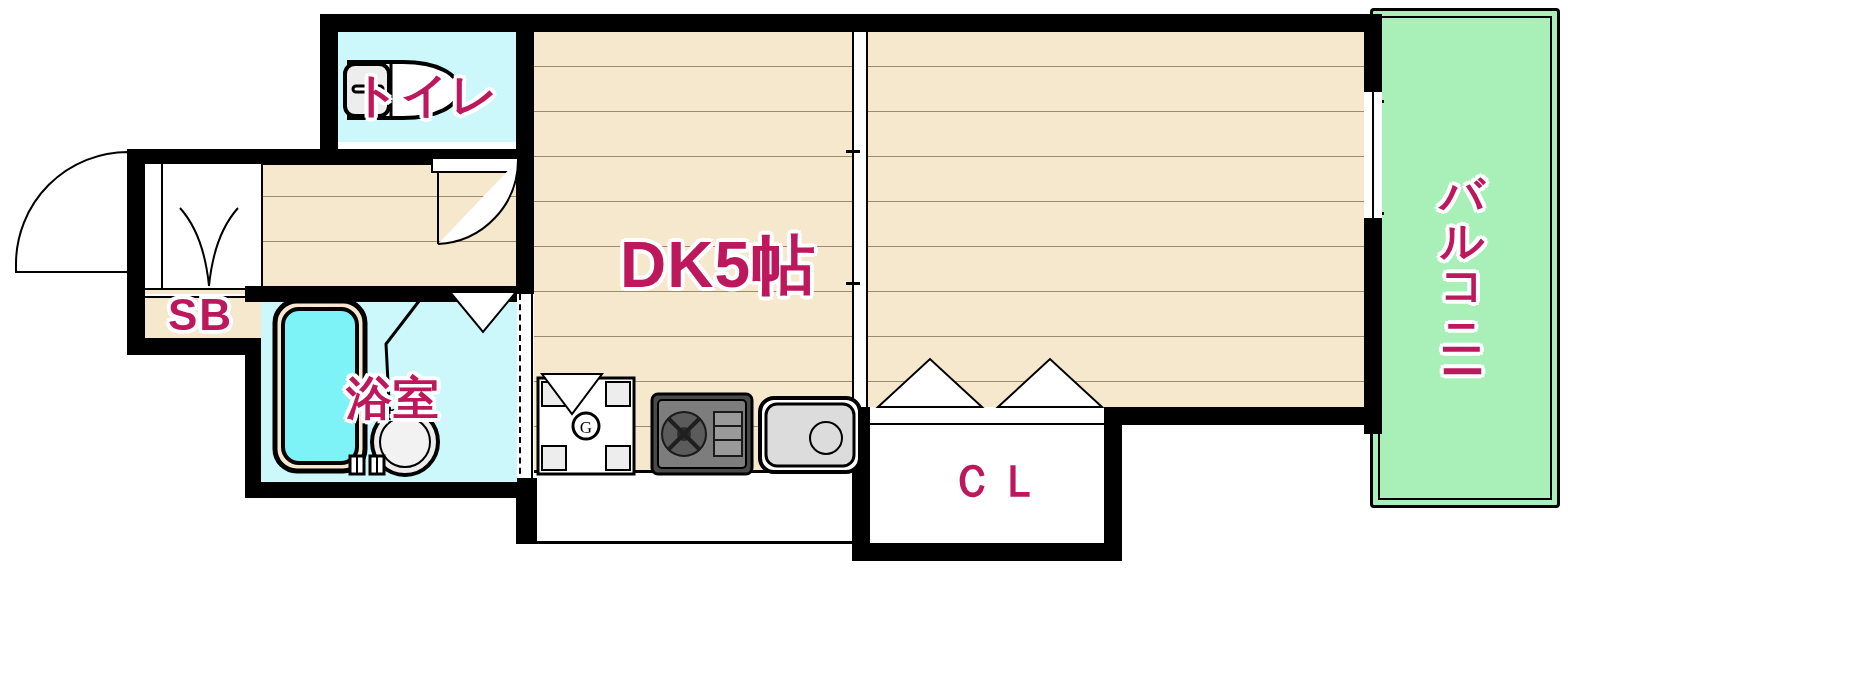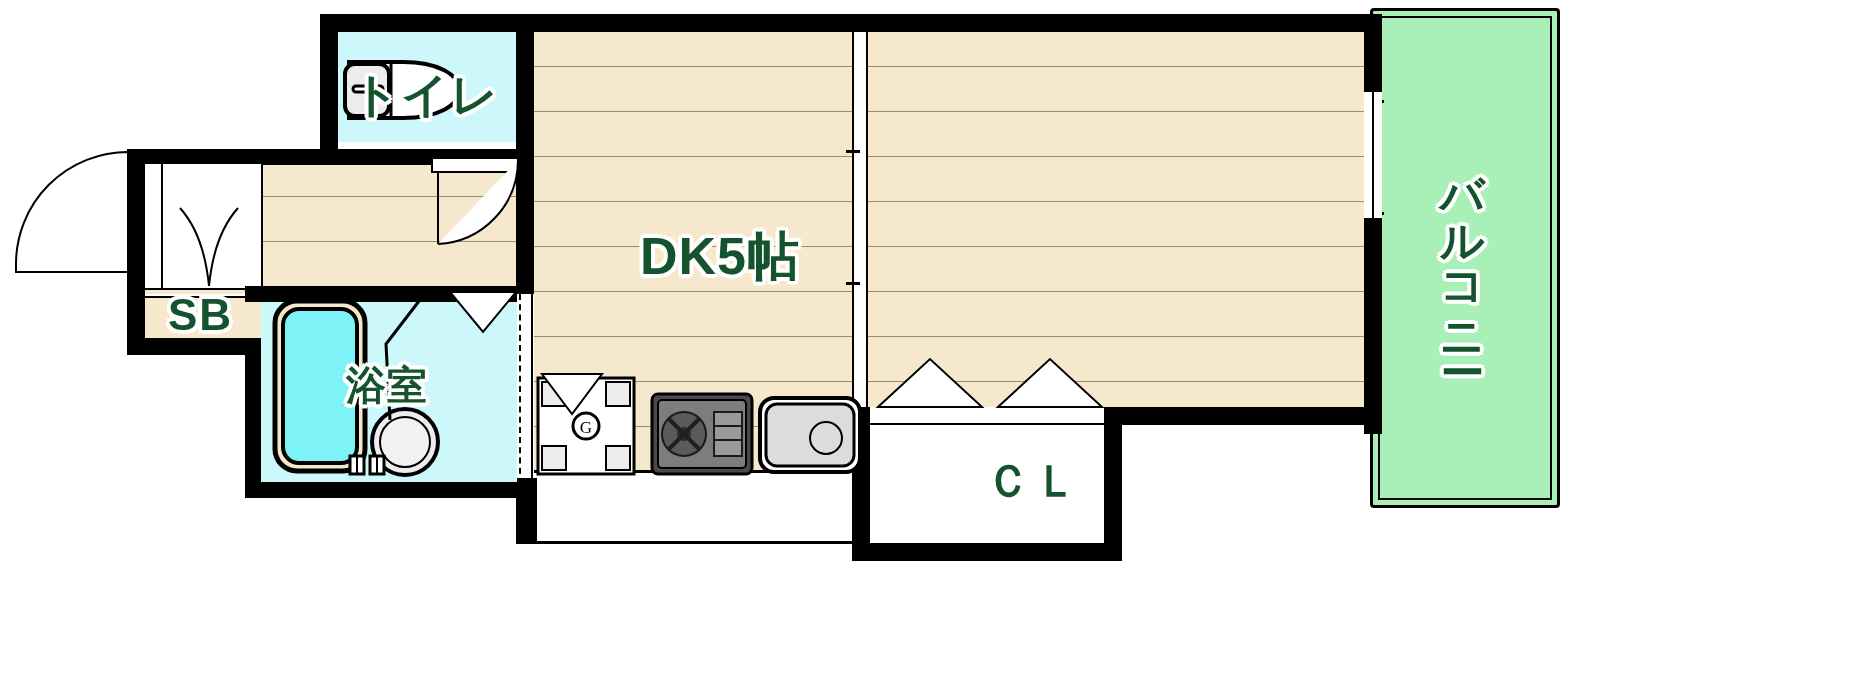--- a/index.html
+++ b/index.html
@@ -39,21 +39,21 @@
 
   
   .wall { background: #000000; }
 
   .thinline { background: #000000; }
 
   
   .label {
     position: absolute;
     font-weight: 900;
-    color: #14532d;
+    color: #be185d;
     white-space: nowrap;
     letter-spacing: 1px;
     text-shadow:
       -3px -3px 0 #fff,  0 -3px 0 #fff,  3px -3px 0 #fff,
       -3px  0   0 #fff,                  3px  0   0 #fff,
       -3px  3px 0 #fff,  0  3px 0 #fff,  3px  3px 0 #fff,
       -4px  0   0 #fff,  4px  0   0 #fff,
        0   -4px 0 #fff,  0    4px 0 #fff;
   }
   .label-vertical {
@@ -97,21 +97,21 @@
 
   <div class="abs tatami-lines" style="left:534px; top:32px; width:318px; height:438px;
               background-position: 0 -10px;"></div>
 
   <div class="abs" style="left:852px; top:32px; width:16px; height:438px; background:#ffffff;"></div>
   <div class="abs thinline" style="left:852px; top:32px; width:2px; height:438px;"></div>
   <div class="abs thinline" style="left:866px; top:32px; width:2px; height:438px;"></div>
   <div class="abs thinline" style="left:846px; top:150px; width:14px; height:3px;"></div>
   <div class="abs thinline" style="left:846px; top:282px; width:14px; height:3px;"></div>
 
-  <div class="abs label" style="left:640px; top:222px; font-size:52px;">DK5帖</div>
+  <div class="abs label" style="left:620px; top:222px; font-size:64px;">DK5帖</div>
 
   <div class="abs tatami-lines" style="left:868px; top:32px; width:514px; height:375px;
               background-position: 0 -10px;"></div>
 
 
   <div class="abs wall" style="left:1364px; top:14px; width:18px; height:420px;"></div>
 
   <div class="abs white-fill" style="left:1364px; top:90px; width:18px; height:130px;"></div>
   <div class="abs thinline" style="left:1364px; top:90px; width:18px; height:2px;"></div>
   <div class="abs thinline" style="left:1364px; top:218px; width:18px; height:2px;"></div>
@@ -126,21 +126,21 @@
   <div class="abs wall" style="left:1104px; top:407px; width:18px; height:154px;"></div>
   <div class="abs wall" style="left:852px; top:543px; width:270px; height:18px;"></div>
 
   <div class="abs thinline" style="left:868px; top:423px; width:238px; height:2px;"></div>
 
   <svg class="abs" style="left:876px; top:357px;" width="236" height="52" viewBox="0 0 236 52">
     <path d="M2 50 L54 2 L106 50 Z" fill="#ffffff" stroke="#000" stroke-width="2"></path>
     <path d="M122 50 L174 2 L226 50 Z" fill="#ffffff" stroke="#000" stroke-width="2"></path>
   </svg>
 
-  <div class="abs label" style="left:950px; top:452px; font-size:44px; letter-spacing:4px;margin-left:36px;">ＣＬ</div>
+  <div class="abs label" style="left:950px; top:452px; font-size:44px; letter-spacing:4px;">ＣＬ</div>
 
   <div class="abs white-fill" style="left:534px; top:470px; width:318px; height:74px;
               border-top:3px solid #000;"></div>
 
   <div class="abs wall" style="left:516px; top:478px; width:20px; height:66px;"></div>
 
   <svg class="abs" style="left:536px; top:376px;" width="100" height="100" viewBox="0 0 100 100">
     <rect x="2" y="2" width="96" height="96" fill="#ffffff" stroke="#000" stroke-width="3"></rect>
     <rect x="6" y="6" width="24" height="24" fill="#ededed" stroke="#000" stroke-width="2"></rect>
     <rect x="70" y="6" width="24" height="24" fill="#ededed" stroke="#000" stroke-width="2"></rect>
@@ -224,21 +224,21 @@
     <rect x="2" y="4" width="14" height="18" fill="#ffffff" stroke="#000" stroke-width="3"></rect>
     <rect x="22" y="4" width="14" height="18" fill="#ffffff" stroke="#000" stroke-width="3"></rect>
     <line x1="9" y1="4" x2="9" y2="22" stroke="#000" stroke-width="2"></line>
     <line x1="29" y1="4" x2="29" y2="22" stroke="#000" stroke-width="2"></line>
   </svg>
 
   <svg class="abs" style="left:368px; top:292px;" width="60" height="130" viewBox="0 0 60 130">
     <path d="M58 0 L18 52 L22 128" fill="none" stroke="#000" stroke-width="3"></path>
   </svg>
 
-  <div class="abs label" style="left:346px; top:358px; font-size:40px;text-align:center;">浴室</div>
+  <div class="abs label" style="left:346px; top:368px; font-size:46px;text-align:center;">浴室</div>
 
   <svg class="abs" style="left:432px; top:158px;" width="88" height="90" viewBox="0 0 88 90">
     <rect x="0" y="0" width="86" height="14" fill="#ffffff" stroke="#000" stroke-width="2"></rect>
     <path d="M86 2 A84 84 0 0 1 6 86" fill="#ffffff" stroke="#000" stroke-width="2"></path>
     <line x1="6" y1="86" x2="6" y2="14" stroke="#000" stroke-width="2"></line>
   </svg>
 
   <svg class="abs" style="left:448px; top:290px;" width="70" height="44" viewBox="0 0 70 44">
     <path d="M2 2 L68 2 L35 42 Z" fill="#ffffff" stroke="#000" stroke-width="2"></path>
   </svg>

